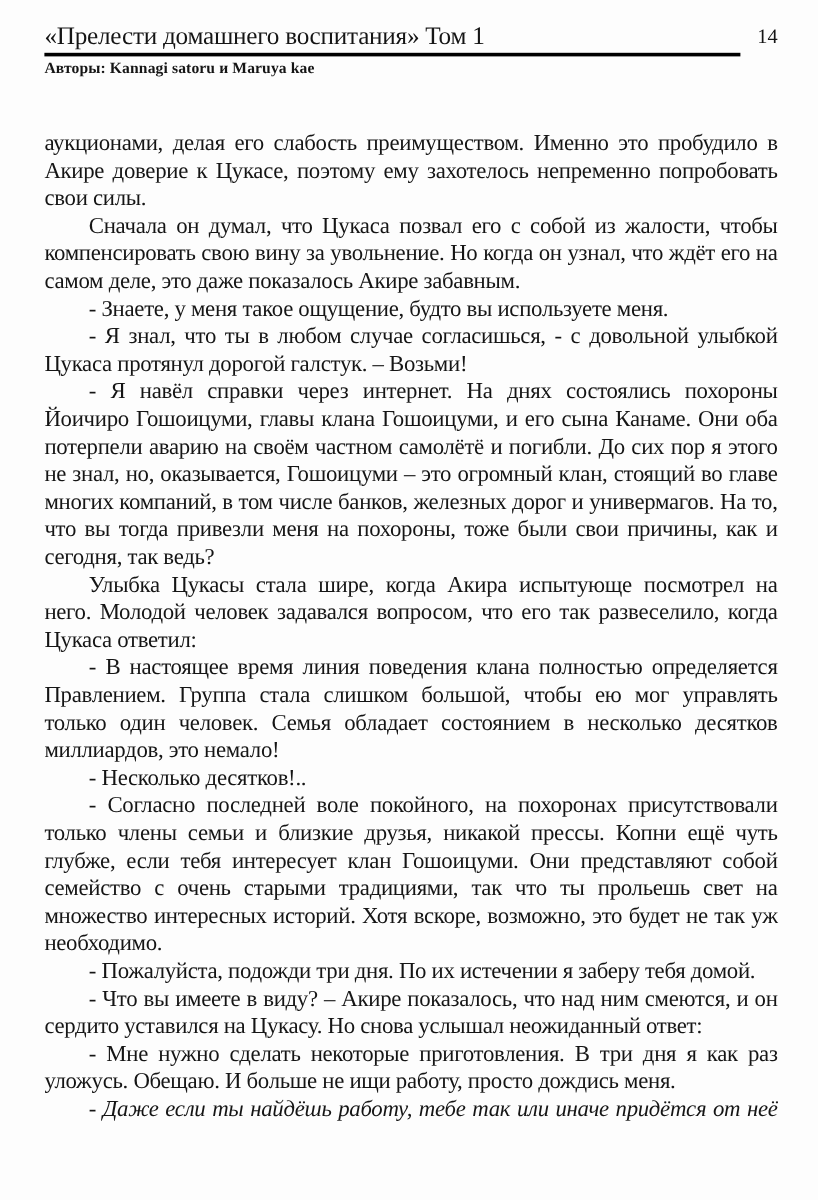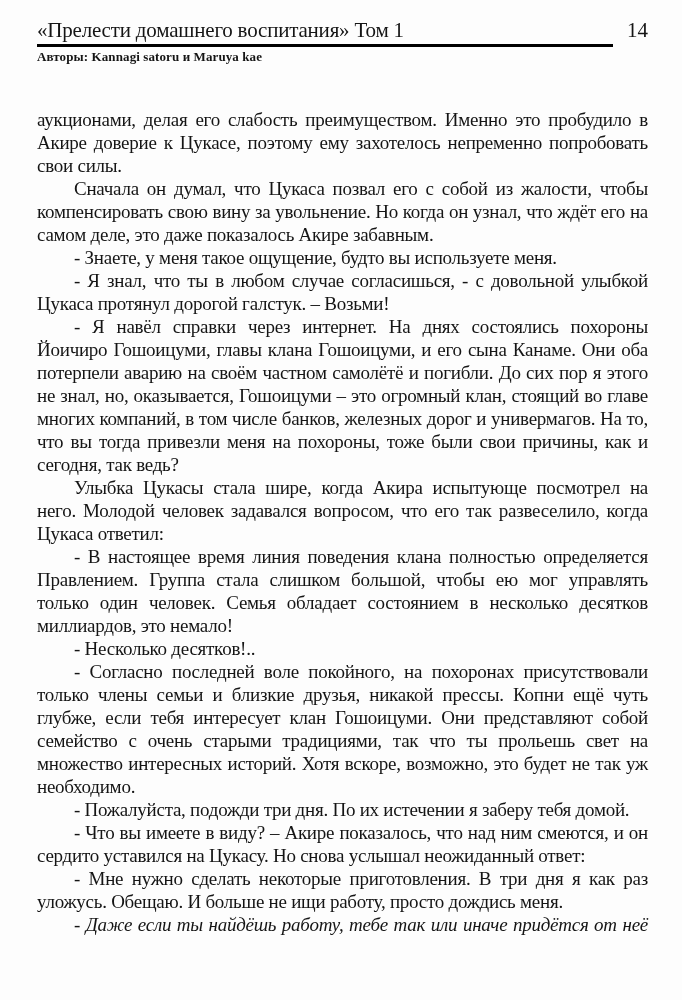--- a/index.html
+++ b/index.html
@@ -14,34 +14,34 @@
     margin: 0 auto;
     background: #fdfdfd;
     box-sizing: border-box;
     padding: 18px 34px 0 37px;
     font-family: "Liberation Serif", "DejaVu Serif", serif;
     color: #151515;
     overflow: hidden;
   }
   .header-row {
     display: flex;
-    align-items: flex-start;
+    align-items: center;
   }
   .title-rule {
     flex: 1;
     border-bottom: 3px solid #000;
     padding-bottom: 1px;
     white-space: nowrap;
   }
   .page-title {
     font-size: 21px;
     letter-spacing: -0.2px;
   }
   .page-num {
-    font-size: 21px;
+    font-size: 17px;
     margin-left: 14px;
     padding-bottom: 3px;
   }
   .authors {
     font-size: 13px;
     font-weight: bold;
     margin-top: 2px;
     letter-spacing: 0.1px;
   }
   .body-text {

